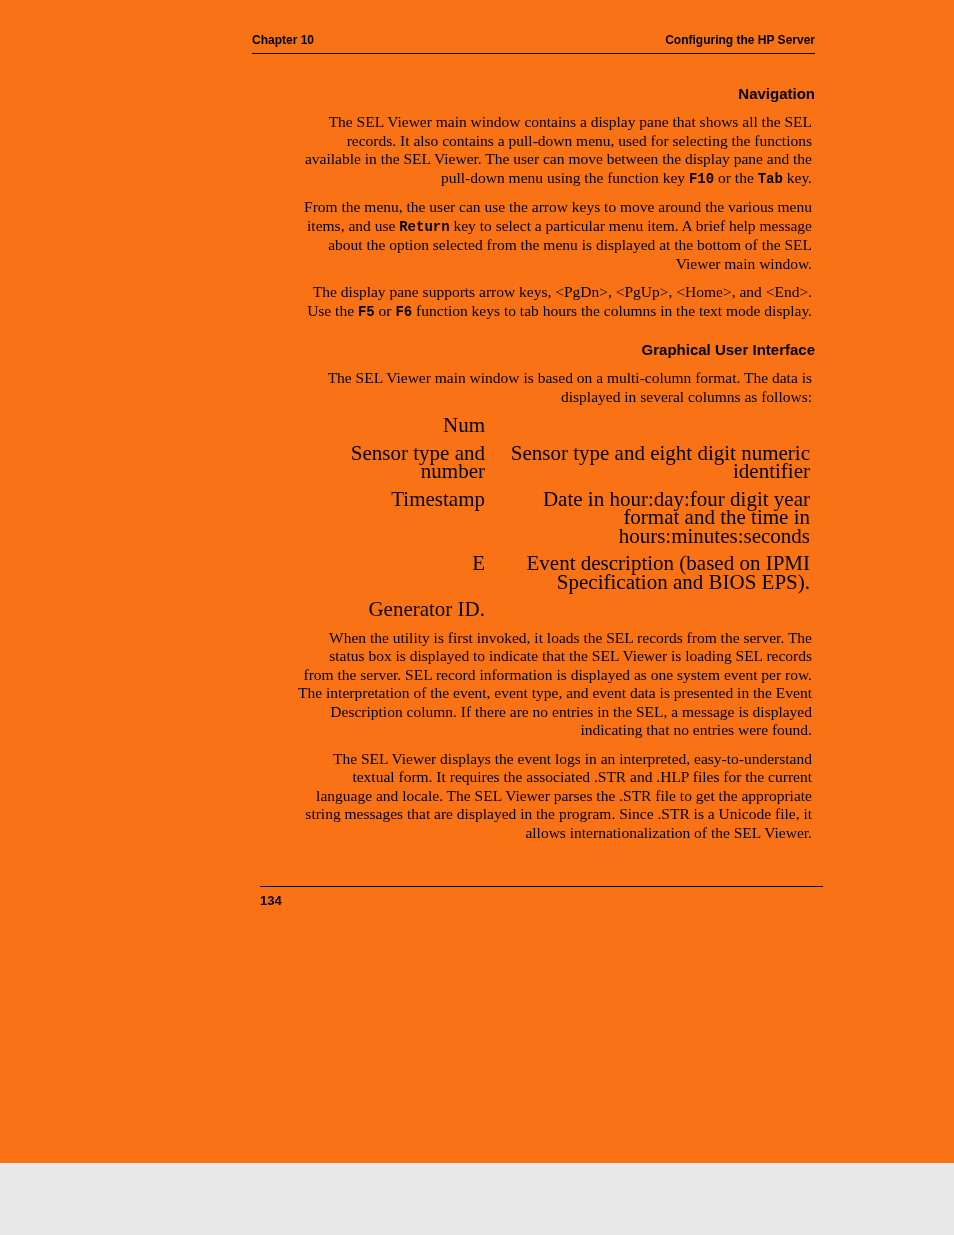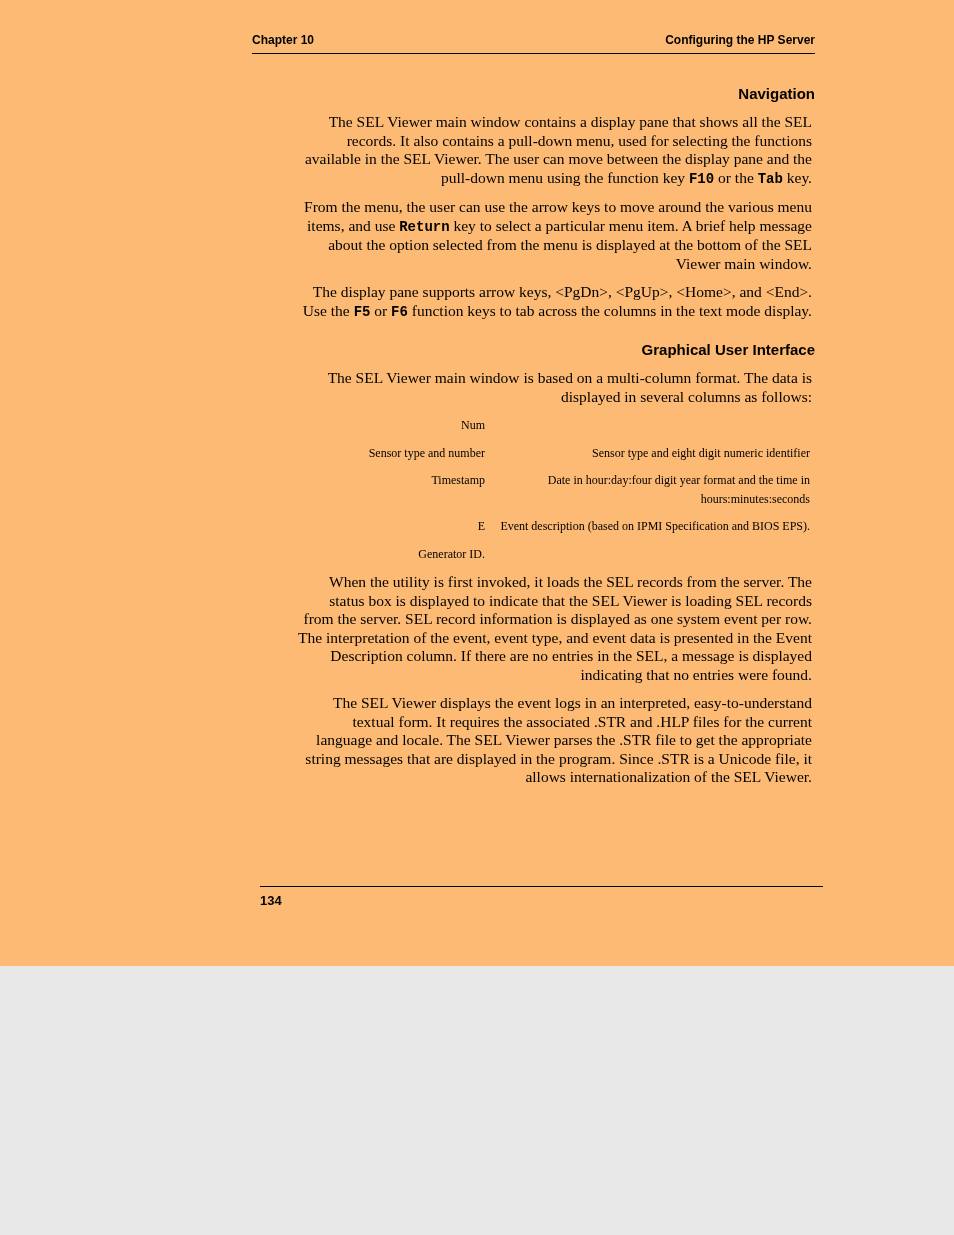--- a/index.html
+++ b/index.html
@@ -1,20 +1,20 @@
 <!DOCTYPE html>
 <html><head>
 <meta charset="utf-8">
 <style>
   html, body { margin: 0; padding: 0; background: #e8e8e8; }
   .page {
     position: relative;
     width: 954px;
-    height: 966px;
-    background: #fdba74;
+    height: 1163px;
+    background: #f97316;
     font-family: "Liberation Serif", serif;
     color: #000000;
     overflow: hidden;
   }
   .page-header {
     position: absolute;
     left: 252px;
     width: 563px;
     top: 33px;
     display: flex;
@@ -50,21 +50,21 @@
     font-family: "Liberation Mono", monospace;
     font-weight: bold;
     font-size: 14px;
   }
   .def-table {
     margin: 2px 0 10px 59px;
   }
   .def-row {
     display: flex;
     margin-bottom: 9px;
-    font-size: 12px;
+    font-size: 21px;
     line-height: 18.5px;
   }
   .def-row .term {
     width: 174px;
     flex: 0 0 174px;
   }
   .def-row .def {
     width: 325px;
     flex: 0 0 325px;
   }
@@ -89,21 +89,21 @@
     <span>Chapter 10</span>
     <span>Configuring the HP Server</span>
   </div>
 
   <div class="content">
 
     <h3 class="section-heading">Navigation</h3>
 
     <p class="body"><span>The SEL Viewer main window contains a display pane that shows all the SEL records.  It also contains a pull-down menu, used for selecting the functions available in the SEL Viewer.  The user can move between the display pane and the pull-down menu using the function key </span><span class="kbd">F10</span><span>  or the  </span><span class="kbd">Tab</span><span>  key.</span></p>
     <p class="body"><span>From the menu, the user can use the arrow keys to move around the various menu items, and use </span><span class="kbd">Return</span><span>  key to select a particular menu item.  A brief help message about the option selected from the menu is displayed at the bottom of the SEL Viewer main window.</span></p>
-    <p class="body"><span>The display pane supports arrow keys, &lt;PgDn&gt;, &lt;PgUp&gt;, &lt;Home&gt;, and &lt;End&gt;. Use the </span><span class="kbd">F5</span><span> or </span><span class="kbd">F6</span><span> function keys to tab across the columns in the text mode display.</span></p>
+    <p class="body"><span>The display pane supports arrow keys, &lt;PgDn&gt;, &lt;PgUp&gt;, &lt;Home&gt;, and &lt;End&gt;. Use the </span><span class="kbd">F5</span><span> or </span><span class="kbd">F6</span><span> function keys to tab hours the columns in the text mode display.</span></p>
 
     <h3 class="section-heading later">Graphical User Interface</h3>
 
     <p class="body"><span>The SEL Viewer main window is based on a multi-column format.  The data is displayed in several columns as follows:</span></p>
 
     <div class="def-table">
       <div class="def-row">
         <div class="term">Num</div>
       </div>
       <div class="def-row">

